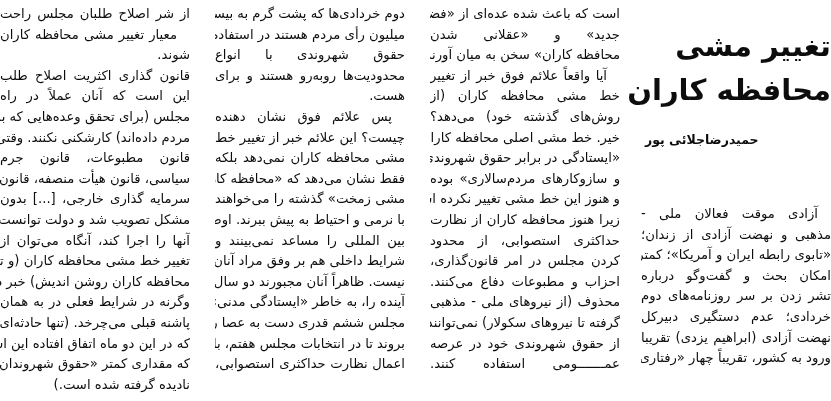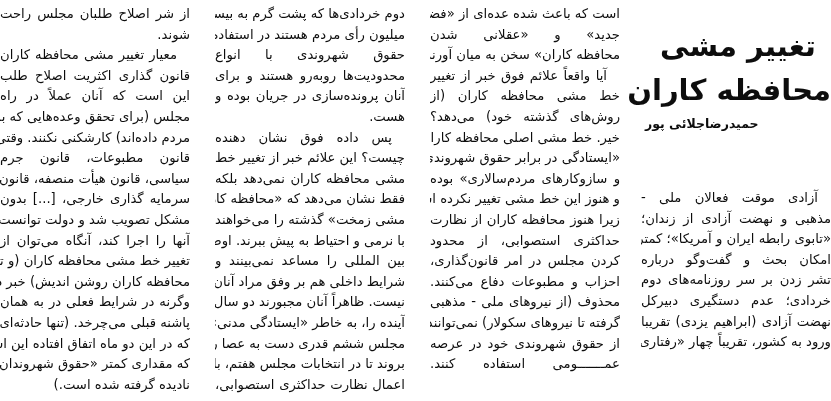--- a/index.html
+++ b/index.html
@@ -34,22 +34,22 @@
     white-space:nowrap;
   }
   .line.flush{ text-align-last:right; }
   .line.indent{ padding-right:13px; }
   .headerblock{
     width:186px;
     flex:0 0 186px;
     color:#0d0d0d;
   }
   .article-title{
-    margin:24px 0 4px 0;
-    text-align:center;
+    margin:24px 0 20px 0;
+    text-align:right;
     font-weight:bold;
     font-size:29px;
     line-height:44px;
     letter-spacing:-0.5px;
     white-space:nowrap;
   }
   .article-title .trow{display:block;}
   .author{
     text-align:left;
     font-weight:bold;
@@ -102,41 +102,40 @@
       <div class="line">گرفته تا نیروهای سکولار) نمی‌توانند</div>
       <div class="line">از حقوق شهروندی خود در عرصه</div>
       <div class="line">عمـــــــومی استفاده کنند.</div>
     </div>
 
   <div class="bodycol">
       <div class="line">دوم خردادی‌ها که پشت گرم به بیست</div>
       <div class="line">میلیون رأی مردم هستند در استفاده از</div>
       <div class="line">حقوق شهروندی با انواع</div>
       <div class="line">محدودیت‌ها روبه‌رو هستند و برای</div>
-      <div class="line">آنان پرونده‌سازی در جریان بوده و</div>
       <div class="line flush">هست.</div>
-      <div class="line indent">پس داده فوق نشان دهنده</div>
+      <div class="line indent">پس علائم فوق نشان دهنده</div>
       <div class="line">چیست؟ این علائم خبر از تغییر خط</div>
       <div class="line">مشی محافظه کاران نمی‌دهد بلکه</div>
       <div class="line">فقط نشان می‌دهد که «محافظه کاران</div>
       <div class="line">مشی زمخت» گذشته را می‌خواهند</div>
       <div class="line">با نرمی و احتیاط به پیش ببرند. اوضاع</div>
       <div class="line">بین المللی را مساعد نمی‌بینند و</div>
       <div class="line">شرایط داخلی هم بر وفق مراد آنان</div>
       <div class="line">نیست. ظاهراً آنان مجبورند دو سال</div>
       <div class="line">آینده را، به خاطر «ایستادگی مدنی»</div>
       <div class="line">مجلس ششم قدری دست به عصا راه</div>
       <div class="line">بروند تا در انتخابات مجلس هفتم، با</div>
       <div class="line">اعمال نظارت حداکثری استصوابی،</div>
     </div>
 
   <div class="bodycol">
       <div class="line">از شر اصلاح طلبان مجلس راحت</div>
+      <div class="line indent">معیار تغییر مشی محافظه کاران</div>
       <div class="line flush">شوند.</div>
-      <div class="line indent">معیار تغییر مشی محافظه کاران</div>
       <div class="line">قانون گذاری اکثریت اصلاح طلب</div>
       <div class="line">این است که آنان عملاً در راه</div>
       <div class="line">مجلس (برای تحقق وعده‌هایی که به</div>
       <div class="line">مردم داده‌اند) کارشکنی نکنند. وقتی</div>
       <div class="line">قانون مطبوعات، قانون جرم</div>
       <div class="line">سیاسی، قانون هیأت منصفه، قانون</div>
       <div class="line">سرمایه گذاری خارجی، [...] بدون</div>
       <div class="line">مشکل تصویب شد و دولت توانست</div>
       <div class="line">آنها را اجرا کند، آنگاه می‌توان از</div>
       <div class="line">تغییر خط مشی محافظه کاران (و تولد</div>

